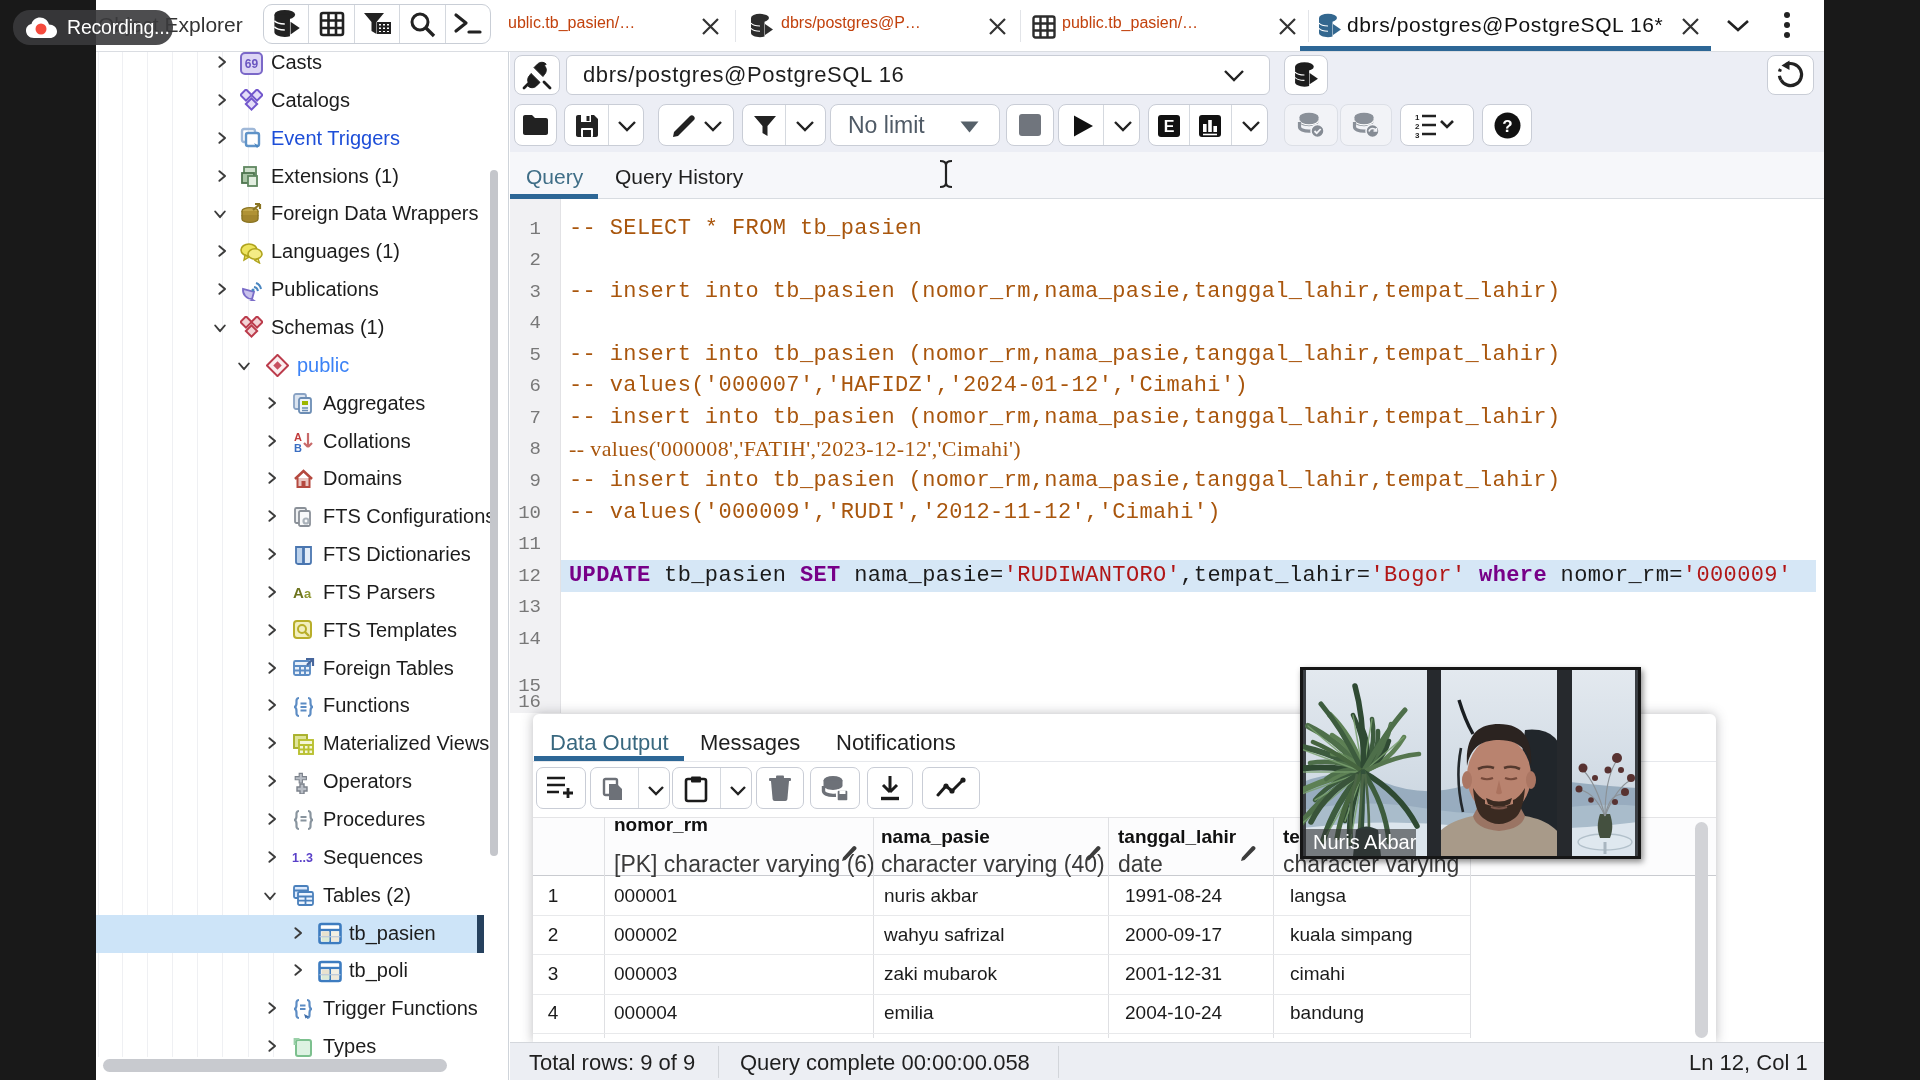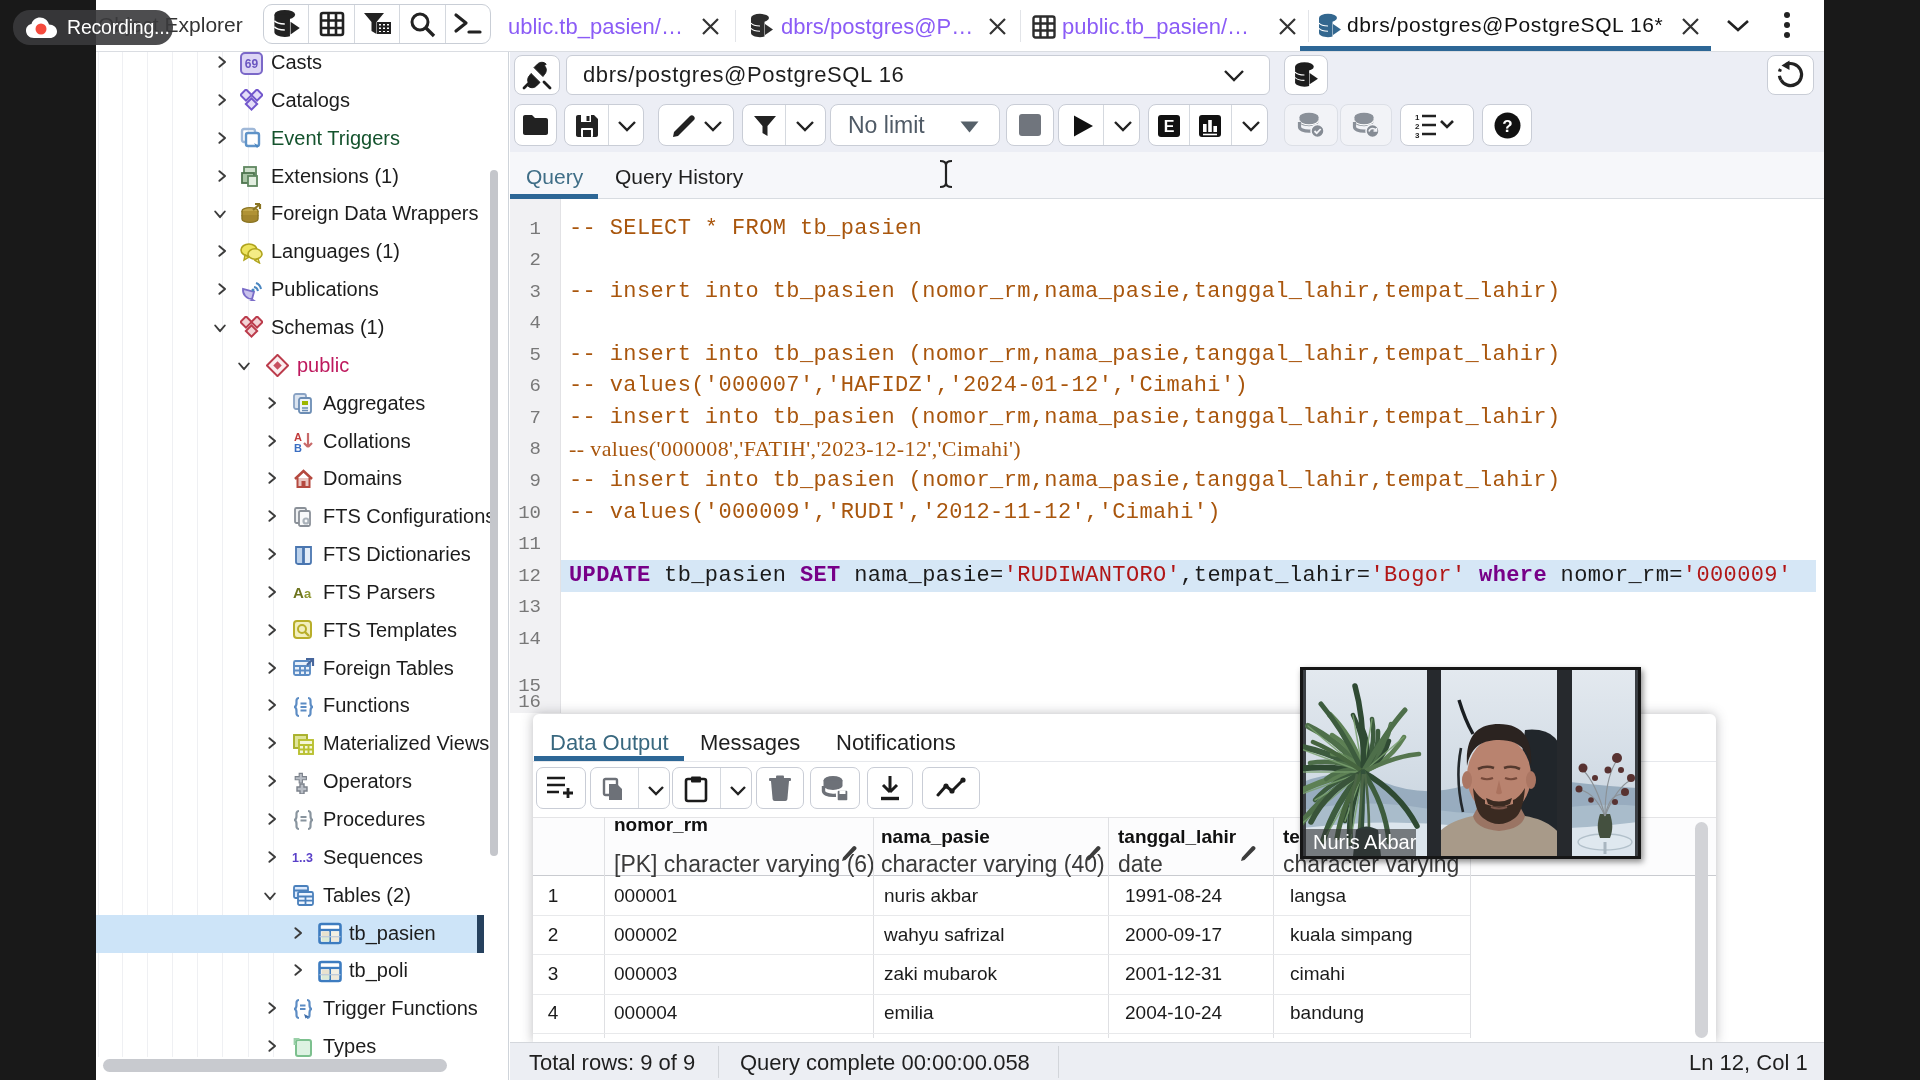--- a/index.html
+++ b/index.html
@@ -6,21 +6,21 @@
   html,body { width:1920px; height:1080px; overflow:hidden; background:#191919; }
   body { font-family:"Liberation Sans", sans-serif; }
   #app { position:absolute; left:96px; top:0; width:1728px; height:1080px; background:#fff; overflow:hidden; }
   .abs { position:absolute; }
   
   #tophdr { position:absolute; left:0; top:0; width:1728px; height:52px; background:#fff; border-bottom:1px solid #dadde2; }
   .oehdr { position:absolute; left:2px; top:13px; font-size:21px; color:#333; }
   #oetools { position:absolute; left:167px; top:4px; width:228px; height:40px; background:#fff; border:1px solid #c9ced6; border-radius:9px; display:flex; }
   #oetools .cell { flex:1; border-right:1px solid #d4d8de; display:flex; align-items:center; justify-content:center; }
   #oetools .cell:last-child { border-right:none; }
-  .tabtxt { font-size:22px; color:#8b5cf6; white-space:nowrap; }
+  .tabtxt { font-size:16px; color:#c2410c; white-space:nowrap; }
   
   #tree { position:absolute; left:0; top:52px; width:413px; height:1028px; background:#fff; border-right:1px solid #cfd4da; overflow:hidden; }
   .guide { position:absolute; top:0; width:1px; height:1005px; background:#eff0f3; }
   .chev { position:absolute; width:14px; height:14px; }
   .ticon { position:absolute; width:23px; height:23px; }
   
   #qt { position:absolute; left:414px; top:52px; width:1314px; height:1028px; background:#fff; }
   #connband { position:absolute; left:0; top:0; width:1476px; height:100px; background:#eceef5; }
   .btn { position:absolute; background:#fff; border:1px solid #c9cdd6; border-radius:8px; display:flex; align-items:center; justify-content:center; }
   .btn .dv { position:absolute; top:0; bottom:0; width:1px; background:#d5d9df; }
@@ -175,21 +175,21 @@
         </svg></span>
       <span class="abs" style="left:175px;top:37px;font-size:20px;color:#1c1c1c;white-space:nowrap;">Catalogs</span>
       <svg class="chev" style="left:119px;top:79px;" width="16" height="16" viewBox="0 0 16 16">
         <path d="M5 2.5 L11.5 8 L5 13.5" fill="none" stroke="#3c3c3c" stroke-width="2.2" stroke-linecap="round" stroke-linejoin="round"></path>
       </svg>
       <span class="ticon" style="left:144px;top:75px;"><svg width="23" height="23" viewBox="0 0 23 23">
           <rect x="2" y="2" width="13" height="13" rx="2" fill="none" stroke="#9fb8d8" stroke-width="2.4"></rect>
           <rect x="6" y="6" width="13" height="13" rx="2" fill="#fff" stroke="#5f93c8" stroke-width="2.4"></rect>
           <path d="M14 16l5 3-2 2z" fill="#4a86c0"></path>
         </svg></span>
-      <span class="abs" style="left:175px;top:75px;font-size:20px;color:#14532d;white-space:nowrap;">Event Triggers</span>
+      <span class="abs" style="left:175px;top:75px;font-size:20px;color:#1d4ed8;white-space:nowrap;">Event Triggers</span>
       <svg class="chev" style="left:119px;top:117px;" width="16" height="16" viewBox="0 0 16 16">
         <path d="M5 2.5 L11.5 8 L5 13.5" fill="none" stroke="#3c3c3c" stroke-width="2.2" stroke-linecap="round" stroke-linejoin="round"></path>
       </svg>
       <span class="ticon" style="left:144px;top:113px;"><svg width="23" height="23" viewBox="0 0 23 23">
           <rect x="4" y="2" width="12" height="9" fill="#cfe0cc" stroke="#5f8760" stroke-width="1.8"></rect>
           <rect x="2" y="8" width="12" height="10" fill="#a9c5a6" stroke="#4e744f" stroke-width="1.8"></rect>
           <rect x="8" y="11" width="9" height="10" fill="#e3eee1" stroke="#5f8760" stroke-width="1.8"></rect>
         </svg></span>
       <span class="abs" style="left:175px;top:113px;font-size:20px;color:#1c1c1c;white-space:nowrap;">Extensions (1)</span>
       <svg class="chev" style="left:117px;top:156px;" width="16" height="16" viewBox="0 0 16 16">
@@ -235,21 +235,21 @@
           </g>
         </svg></span>
       <span class="abs" style="left:175px;top:264px;font-size:20px;color:#1c1c1c;white-space:nowrap;">Schemas (1)</span>
       <svg class="chev" style="left:141px;top:308px;" width="16" height="16" viewBox="0 0 16 16">
         <path d="M2.5 4 L8 10.5 L13.5 4" fill="none" stroke="#3c3c3c" stroke-width="2.2" stroke-linecap="round" stroke-linejoin="round"></path>
       </svg>
       <span class="ticon" style="left:170px;top:302px;"><svg width="23" height="23" viewBox="0 0 23 23">
           <rect x="4" y="4" width="15" height="15" transform="rotate(45 11.5 11.5)" fill="#fbeef0" stroke="#bb3b4b" stroke-width="2"></rect>
           <rect x="8.5" y="8.5" width="6" height="6" transform="rotate(45 11.5 11.5)" fill="#c85060"></rect>
         </svg></span>
-      <span class="abs" style="left:201px;top:302px;font-size:20px;color:#be185d;white-space:nowrap;">public</span>
+      <span class="abs" style="left:201px;top:302px;font-size:20px;color:#3b82f6;white-space:nowrap;">public</span>
       <svg class="chev" style="left:169px;top:344px;" width="16" height="16" viewBox="0 0 16 16">
         <path d="M5 2.5 L11.5 8 L5 13.5" fill="none" stroke="#3c3c3c" stroke-width="2.2" stroke-linecap="round" stroke-linejoin="round"></path>
       </svg>
       <span class="ticon" style="left:196px;top:340px;"><svg width="23" height="23" viewBox="0 0 23 23">
           <rect x="2" y="2" width="12" height="15" rx="2" fill="#dbe4f0" stroke="#8aa3c4" stroke-width="1.8"></rect>
           <rect x="7" y="6" width="12" height="15" rx="2" fill="#eef3f9" stroke="#6c8db4" stroke-width="1.8"></rect>
           <rect x="10" y="9" width="6" height="4" fill="#9db600"></rect>
           <g stroke="#6c8db4" stroke-width="1.6">
             <path d="M10 16h6M10 18.5h6"></path>
           </g>

